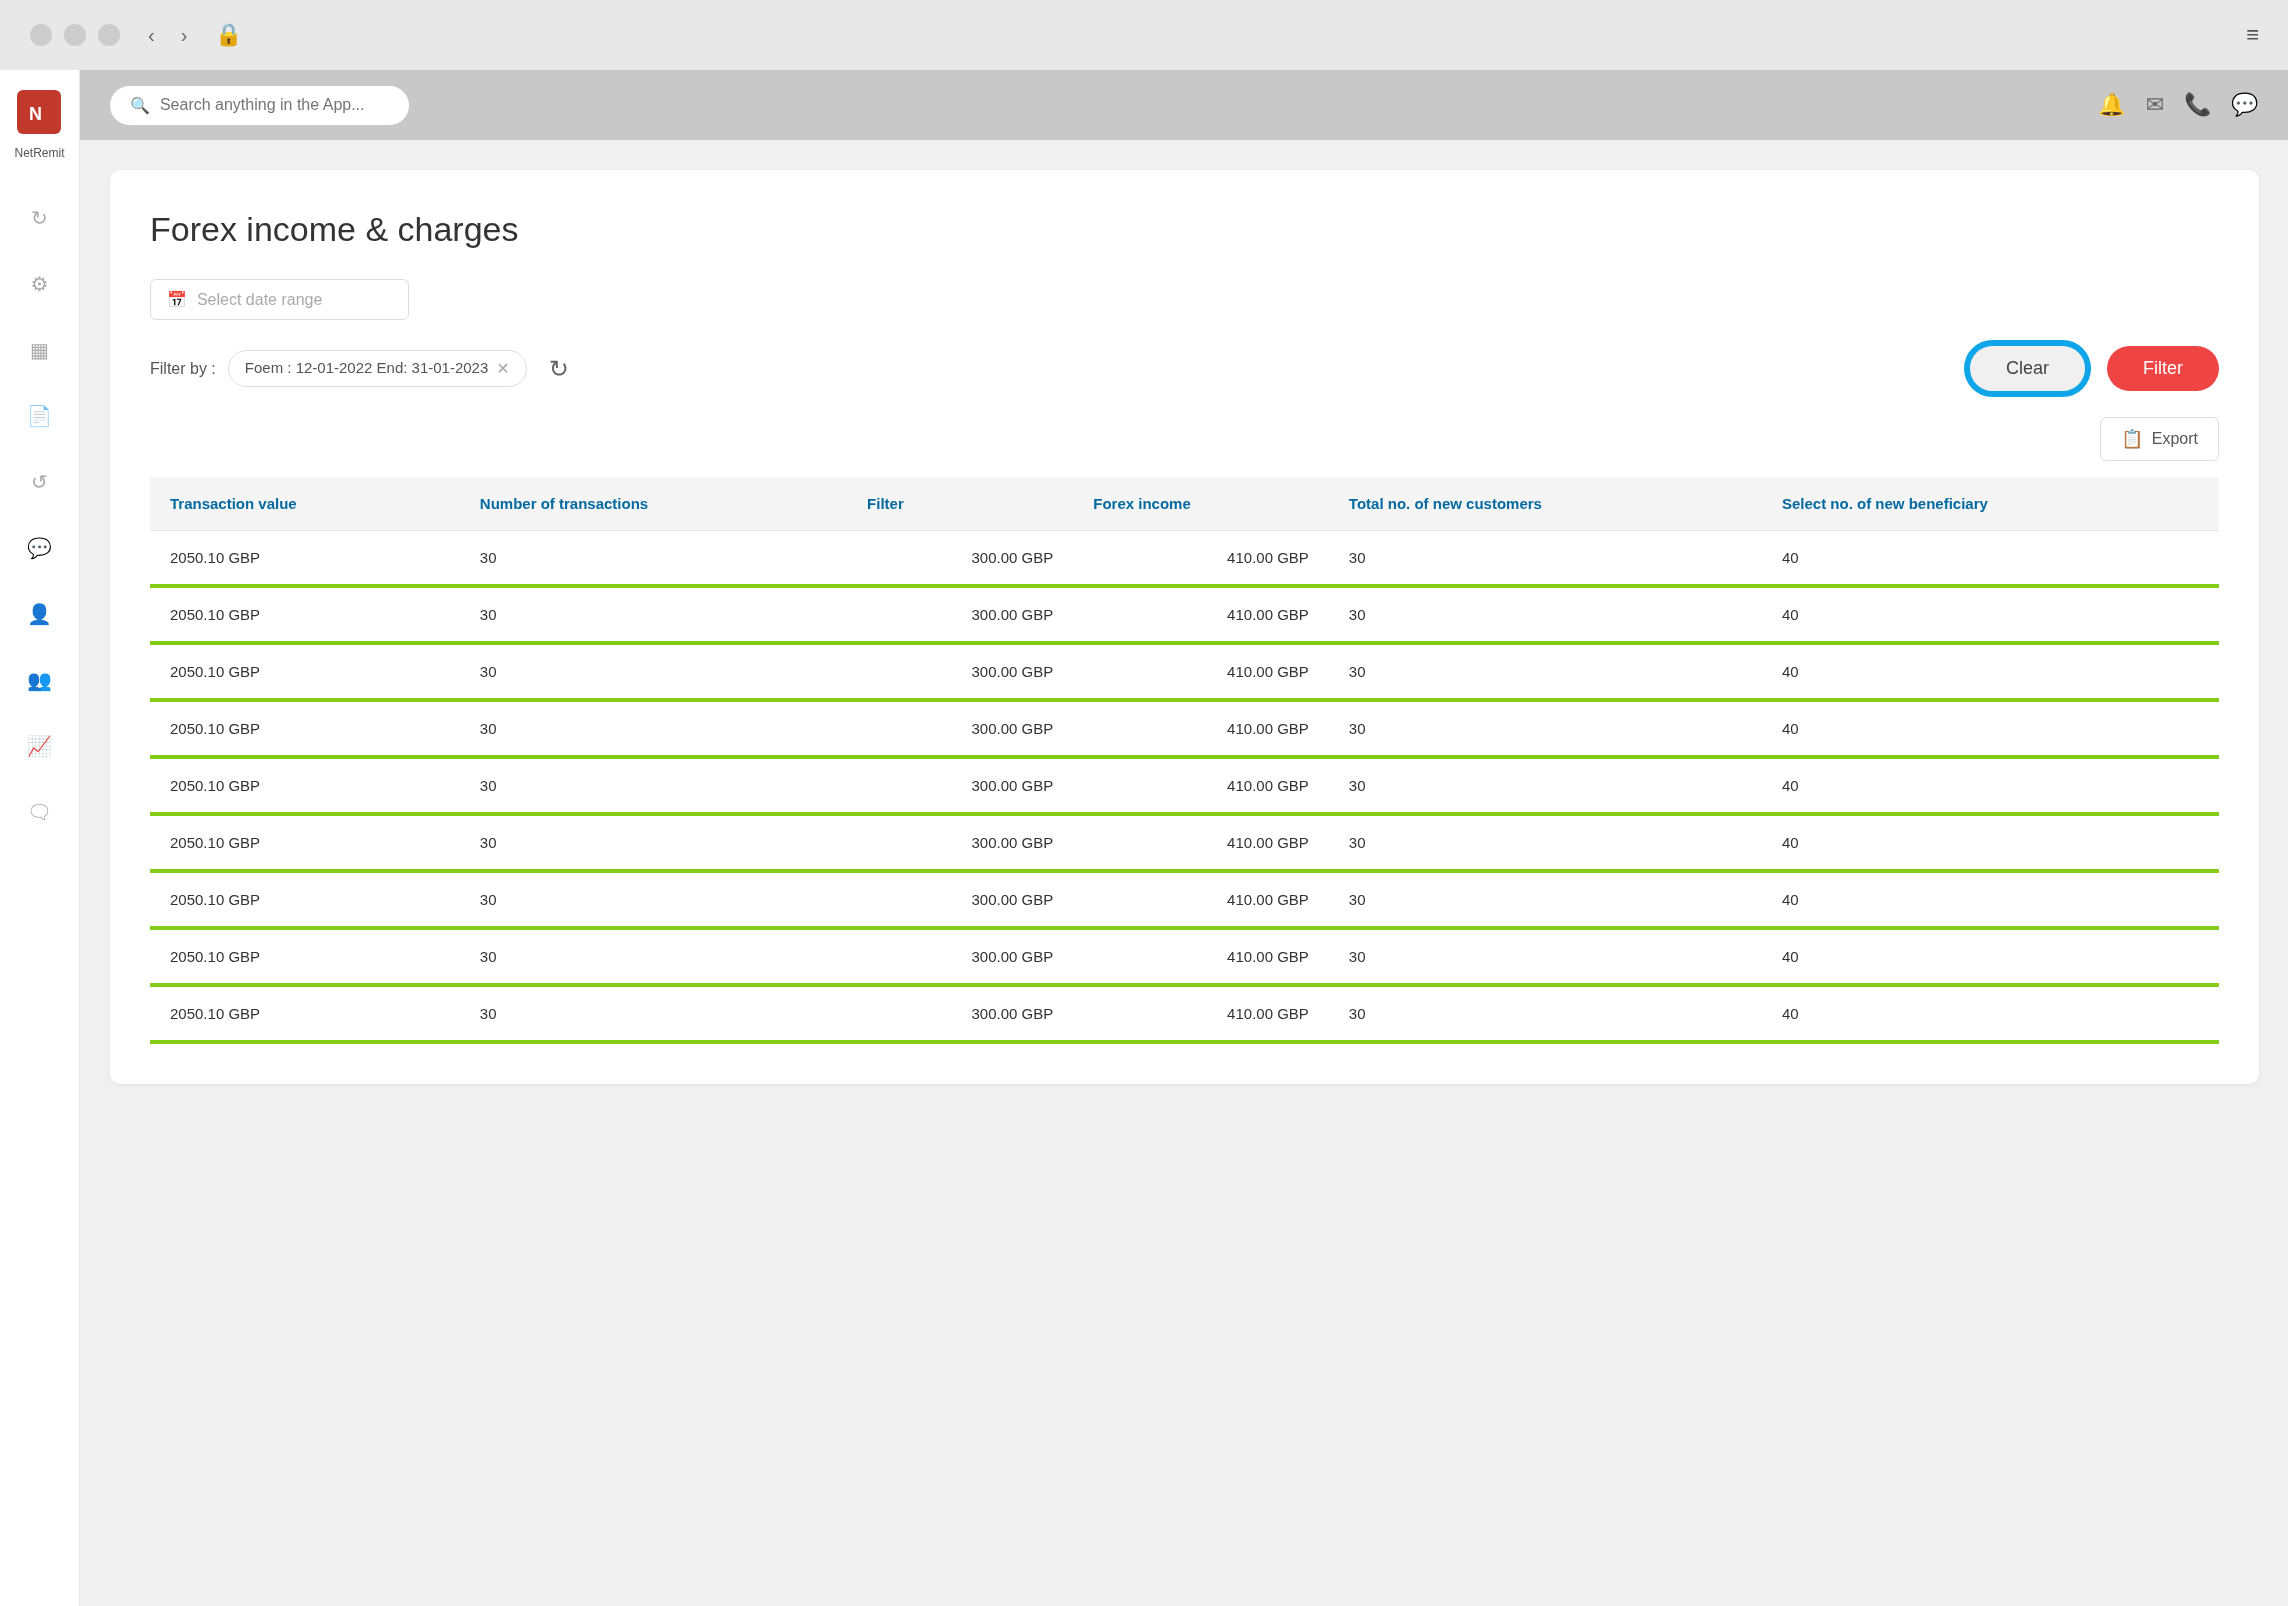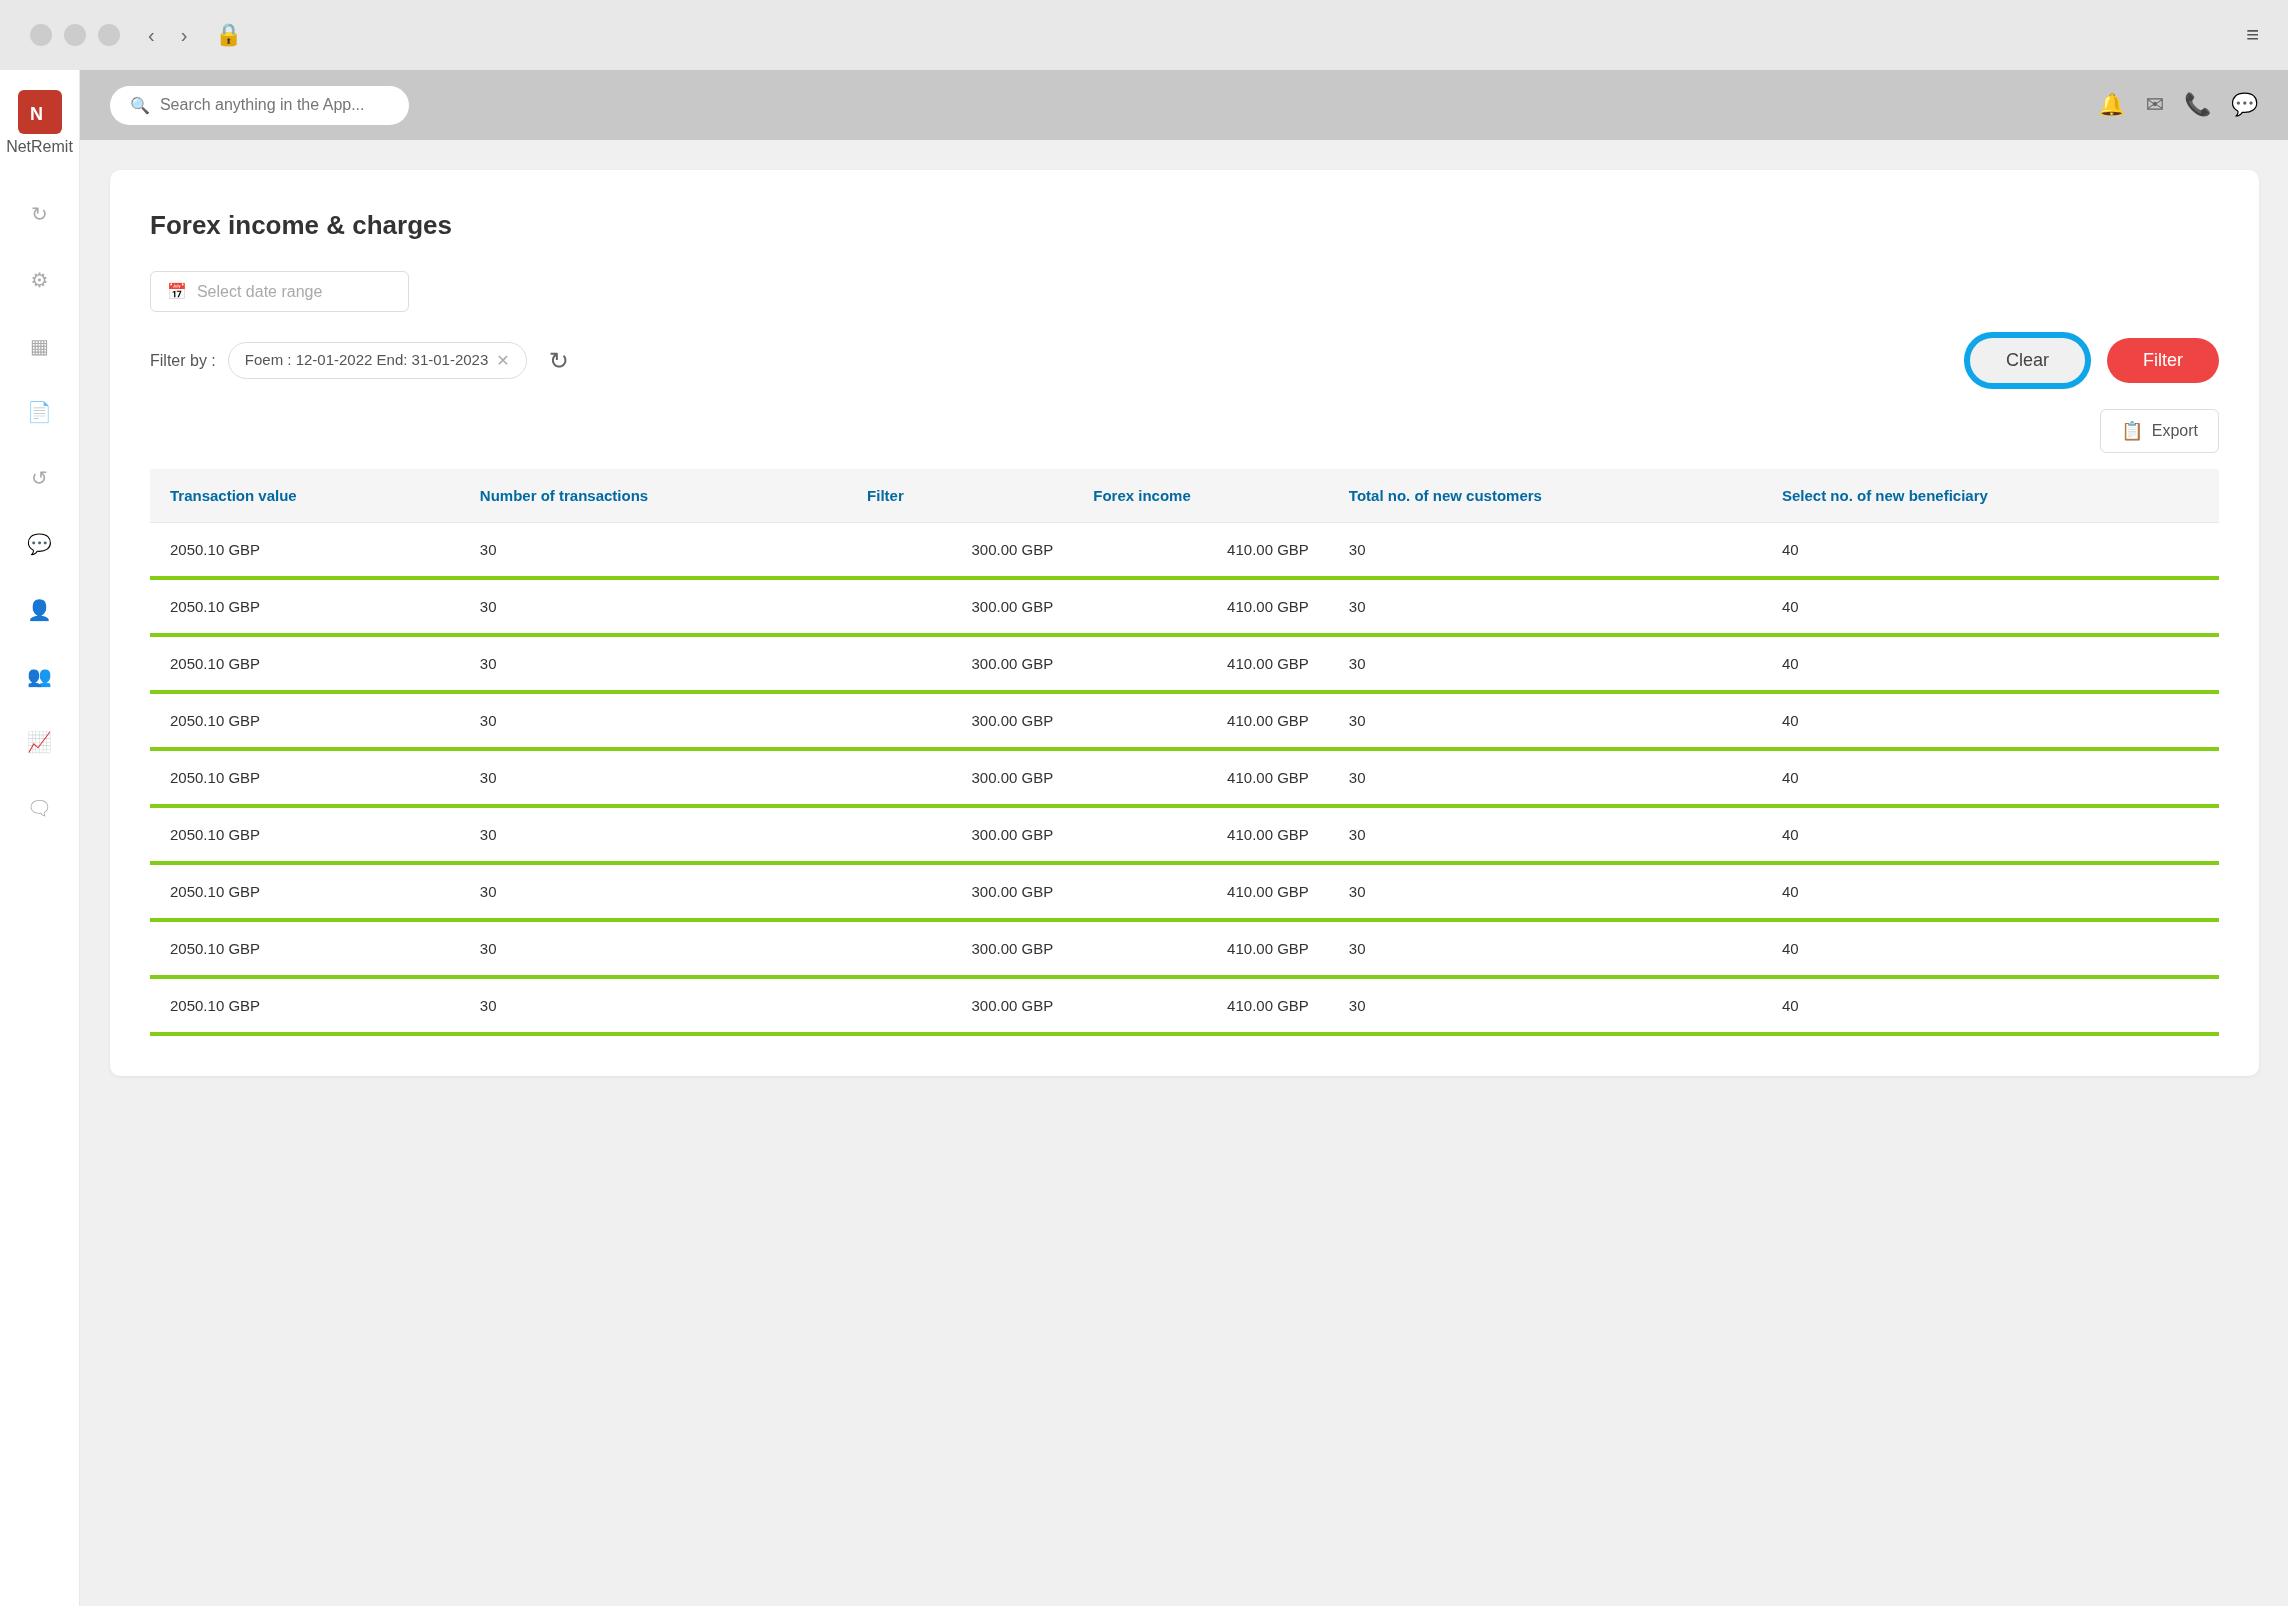--- a/index.html
+++ b/index.html
@@ -32,21 +32,21 @@
       background: #fff;
       display: flex;
       flex-direction: column;
       align-items: center;
       padding: 20px 0;
       gap: 30px;
       border-right: 1px solid #e8e8e8;
     }
     .logo-container { display: flex; flex-direction: column; align-items: center; margin-bottom: 10px; }
     .logo-box { width: 44px; height: 44px; background: #c0392b; border-radius: 6px; display: flex; align-items: center; justify-content: center; }
-    .logo-text { font-size: 16px; color: #555; margin-top: 4px; }
+    .logo-text { font-size: 12px; color: #555; margin-top: 12px; }
     .sidebar-icon { width: 36px; height: 36px; display: flex; align-items: center; justify-content: center; color: #aaa; font-size: 20px; cursor: pointer; border-radius: 6px; }
     .sidebar-icon.active { color: #e74c3c; }
 
     
     .main-content { flex: 1; display: flex; flex-direction: column; overflow: hidden; }
 
     
     .top-nav {
       background: #c8c8c8;
       height: 70px;
@@ -72,21 +72,21 @@
     .page-content { flex: 1; background: #f0f0f0; overflow-y: auto; padding: 30px; }
 
     
     .card {
       background: #fff;
       border-radius: 10px;
       padding: 40px;
       box-shadow: 0 1px 4px rgba(0,0,0,0.06);
     }
 
-    .page-title { font-size: 26px; font-weight: 700; color: #333; margin-bottom: 30px; }
+    .page-title { font-size: 34px; font-weight: 400; color: #333; margin-bottom: 30px; }
 
     
     .filter-section { margin-bottom: 20px; }
     .date-range-input {
       display: flex;
       align-items: center;
       border: 1px solid #ddd;
       border-radius: 6px;
       padding: 10px 16px;
       width: 259px;

